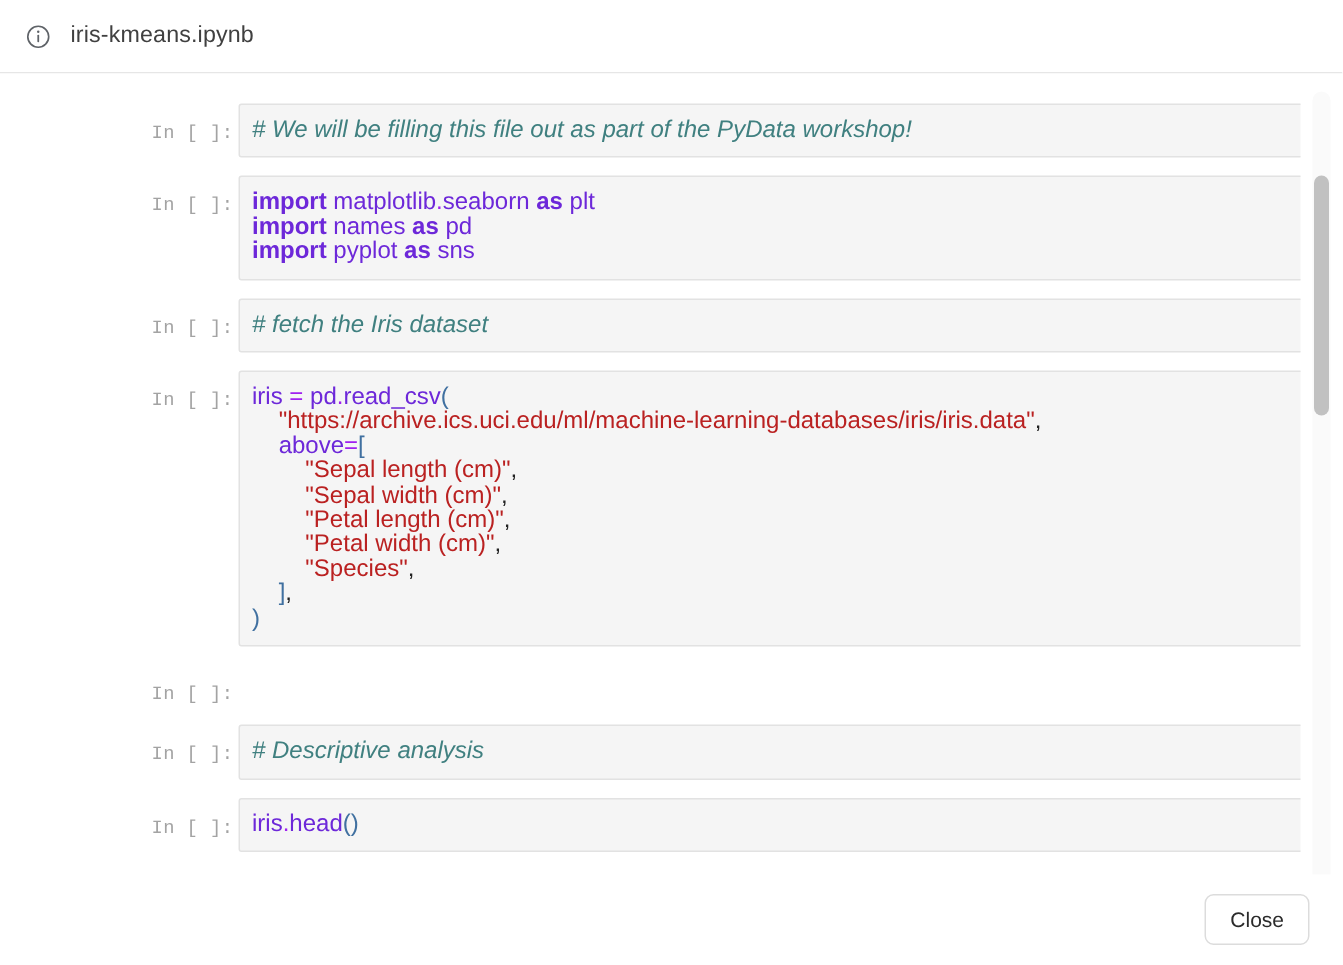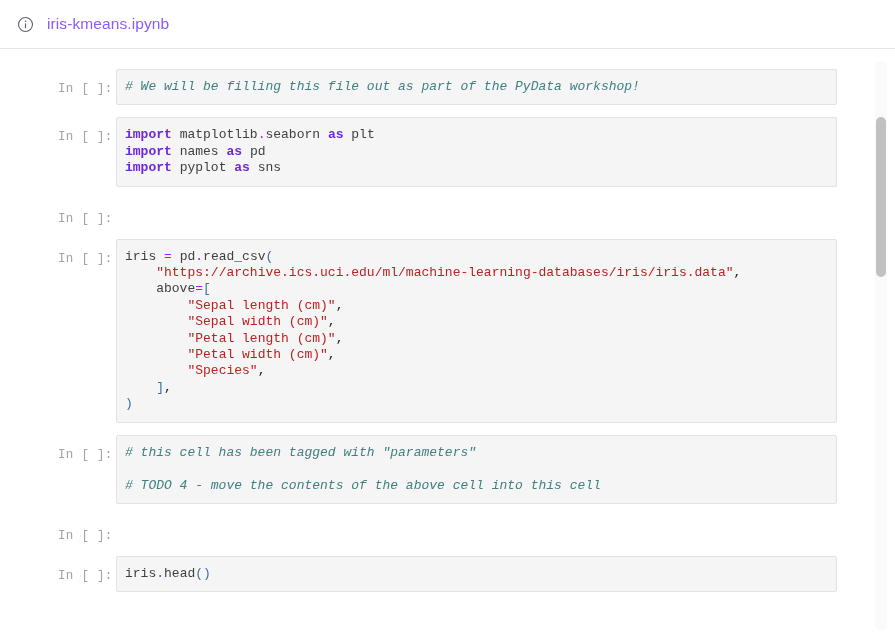--- a/index.html
+++ b/index.html
@@ -26,21 +26,21 @@
   .info-icon {
     width: 17px;
     height: 17px;
     flex: 0 0 17px;
     display: block;
     color: #4a4a4a;
   }
   .title-text {
     margin-left: 13px;
     font-size: 15.5px;
-    color: #8b5cf6;
+    color: #404040;
     font-family: "Liberation Sans", sans-serif;
     letter-spacing: .1px;
   }
 
   
   .nb-wrap {
     position: relative;
     width: 895px;
     height: 594px;
     background: #ffffff;
@@ -68,46 +68,47 @@
     width: 58px;
     text-align: left;
     font-family: "Liberation Mono", "DejaVu Sans Mono", monospace;
     font-size: 12.5px;
     color: #a3a3a3;
     line-height: 16px;
     padding-top: 12px;
     white-space: pre;
     letter-spacing: .3px;
     user-select: none;
+    margin-left: 43px;
   }
   .input-box {
     flex: 0 0 721px;
     width: 721px;
     background: #f5f5f5;
     border: 1px solid #e2e2e2;
     border-radius: 2px;
     padding: 9px 10px 9px 8px;
   }
   pre.code {
     margin: 0;
-    font-family: Liberation Mono, monospace;
-    font-size: 13px;
+    font-family: Liberation Sans, sans-serif;
+    font-size: 16px;
     line-height: 16.4px;
     color: #222222;
     white-space: pre;
     tab-size: 4;
   }
 
   
   .cm   { color: #408080; font-style: italic; }   
   .kw   { color: #6d28d9; font-weight: bold; }    
   .str  { color: #ba2121; }                       
   .op   { color: #a020f0; }                       
   .pn   { color: #4070a0; }                       
-  .nm   { color: #404040; }                       
+  .nm   { color: #6d28d9; }                       
 
   
   .scrollbar {
     position: absolute;
     right: 8px;
     top: 12px;
     width: 12px;
     height: 570px;
     background: #fafafa;
     border-radius: 6px;
@@ -178,54 +179,58 @@
         <div class="cell">
           <div class="prompt">In [ ]:</div>
           <div class="input-box">
             <pre class="code"><span class="kw">import</span> <span class="nm">matplotlib</span><span class="op">.</span><span class="nm">seaborn</span> <span class="kw">as</span> <span class="nm">plt</span>
 <span class="kw">import</span> <span class="nm">names</span> <span class="kw">as</span> <span class="nm">pd</span>
 <span class="kw">import</span> <span class="nm">pyplot</span> <span class="kw">as</span> <span class="nm">sns</span></pre>
           </div>
         </div>
         <div class="cell">
           <div class="prompt">In [ ]:</div>
+          <div class="input-box">
+            <pre class="code"><span class="cm"># fetch the Iris dataset</span></pre>
+          </div>
         </div>
         <div class="cell">
           <div class="prompt">In [ ]:</div>
           <div class="input-box">
             <pre class="code"><span class="nm">iris</span> <span class="op">=</span> <span class="nm">pd</span><span class="op">.</span><span class="nm">read_csv</span><span class="pn">(</span>
     <span class="str">"https://archive.ics.uci.edu/ml/machine-learning-databases/iris/iris.data"</span>,
     <span class="nm">above</span><span class="op">=</span><span class="pn">[</span>
         <span class="str">"Sepal length (cm)"</span>,
         <span class="str">"Sepal width (cm)"</span>,
         <span class="str">"Petal length (cm)"</span>,
         <span class="str">"Petal width (cm)"</span>,
         <span class="str">"Species"</span>,
     <span class="pn">]</span>,
 <span class="pn">)</span></pre>
           </div>
         </div>
         <div class="cell">
           <div class="prompt">In [ ]:</div>
-          <div class="input-box">
-            <pre class="code"><span class="cm"># this cell has been tagged with "parameters"</span>
-
-<span class="cm"># TODO 4 - move the contents of the above cell into this cell</span></pre>
-          </div>
-        </div>
-        <div class="cell">
-          <div class="prompt">In [ ]:</div>
+        </div>
+        <div class="cell">
+          <div class="prompt">In [ ]:</div>
+          <div class="input-box">
+            <pre class="code"><span class="cm"># Descriptive analysis</span></pre>
+          </div>
         </div>
         <div class="cell">
           <div class="prompt">In [ ]:</div>
           <div class="input-box">
             <pre class="code"><span class="nm">iris</span><span class="op">.</span><span class="nm">head</span><span class="pn">(</span><span class="pn">)</span></pre>
           </div>
         </div>
       </div>
   </div>
 
   <div class="scrollbar">
     <div class="scroll-thumb"></div>
   </div>
 
+  <div class="footer">
+    <button class="close-btn">Close</button>
+  </div>
 
 </div>
 
 </body></html>

